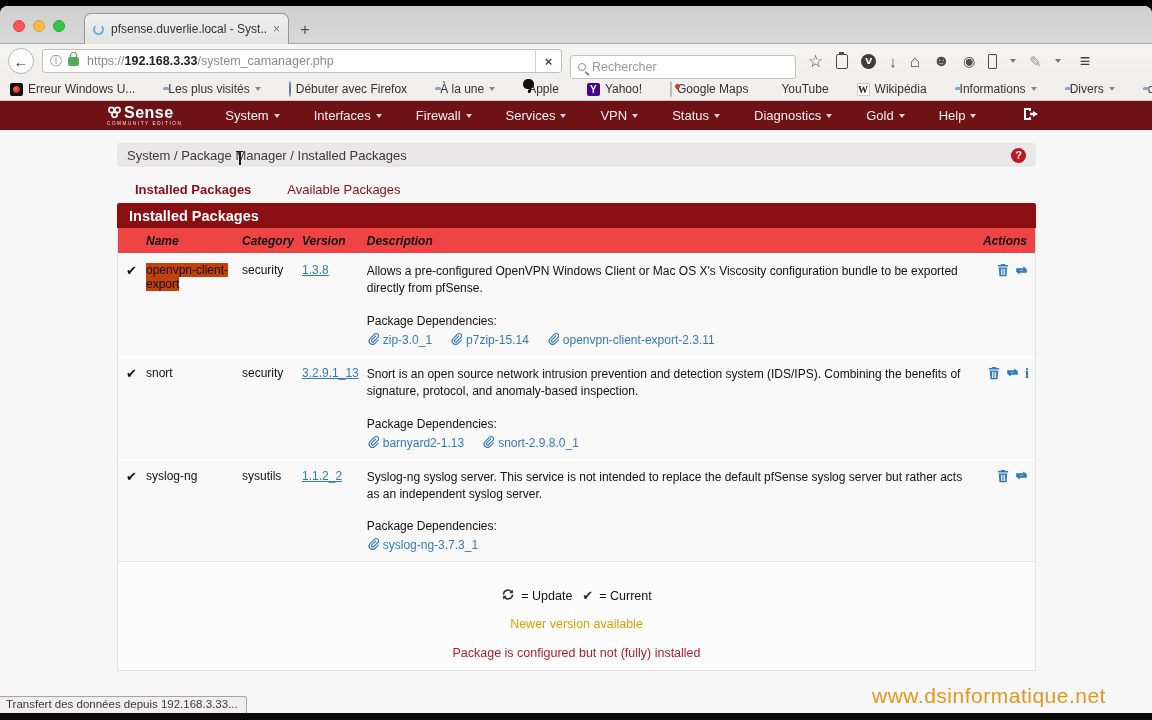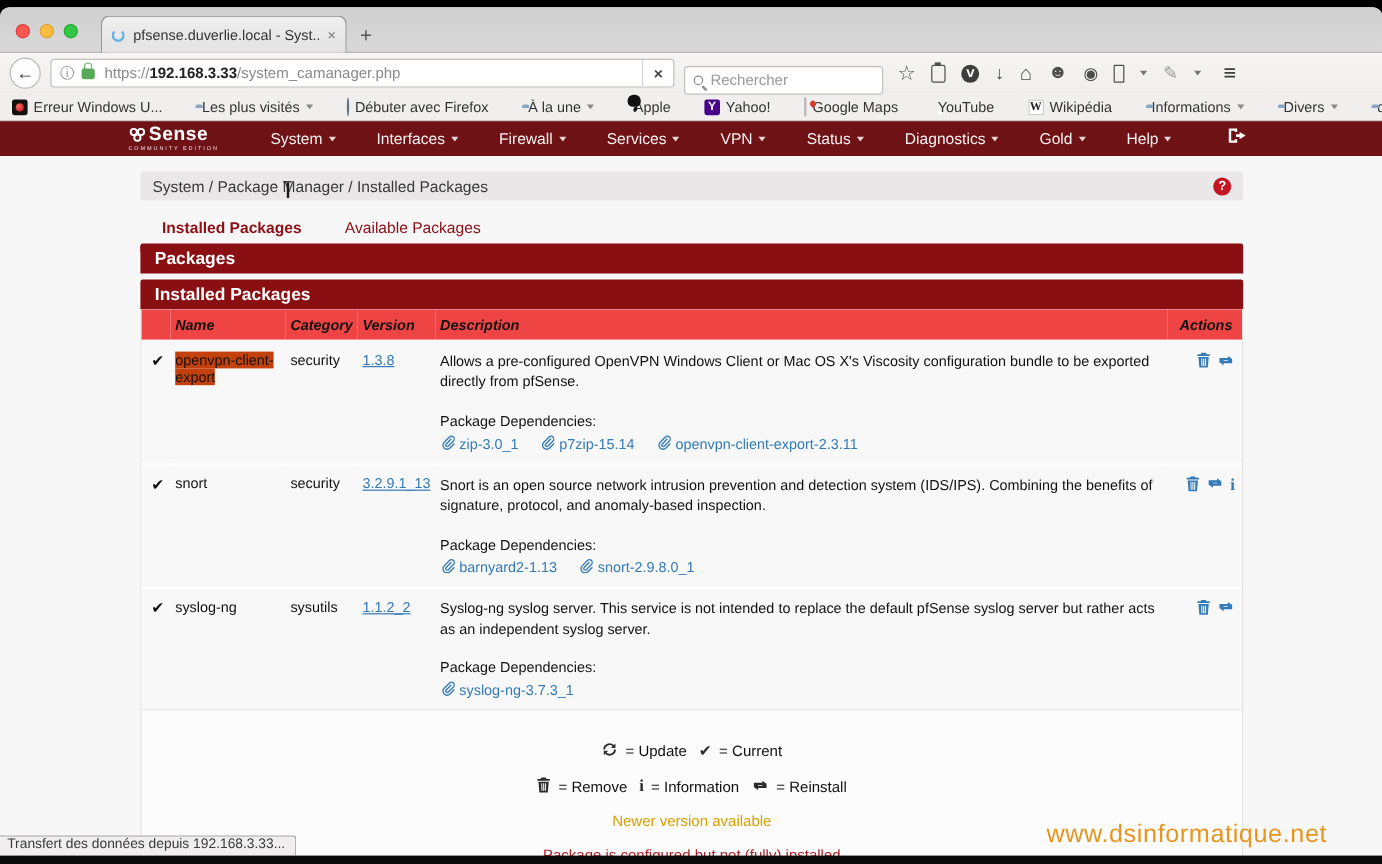--- a/index.html
+++ b/index.html
@@ -21,21 +21,21 @@
 
   .toolbar { height:34px; background:linear-gradient(#f6f5f4,#efeeec); display:flex; align-items:center; padding:0 8px; gap:8px; }
   .nav-back { width:26px; height:26px; border-radius:50%; background:#fdfdfd; border:1px solid #b8b8b8; display:flex; align-items:center; justify-content:center; font-size:15px; color:#333; font-weight:bold; flex:none; }
   .urlfield { flex:1; max-width:520px; height:24px; background:#fff; border:1px solid #c3c0bd; border-radius:3px; display:flex; align-items:center; padding:0 0 0 7px; font-size:12.5px; color:#777; }
   .urlfield .info-circ { font-size:12px; color:#888; margin-right:6px; }
   .lock { width:11px; height:9px; background:#57a957; border-radius:2px; position:relative; margin-right:8px; flex:none; }
   .lock:before { content:""; position:absolute; top:-5px; left:2px; width:5px; height:6px; border:1.5px solid #57a957; border-bottom:none; border-radius:4px 4px 0 0; }
   .url-text { color:#8a8a8a; white-space:nowrap; overflow:hidden; flex:1; }
   .url-text b { color:#222; font-weight:bold; }
   .stop-x { width:26px; height:100%; border-left:1px solid #d5d2cf; display:flex; align-items:center; justify-content:center; color:#444; font-size:13px; font-weight:bold; }
-  .searchfield { width:166px; height:24px; background:#fff; border:1px solid #c3c0bd; border-radius:3px; display:flex; align-items:center; padding:0 7px; gap:6px; font-size:12.5px; color:#999;margin-top:12px; }
+  .searchfield { width:226px; height:24px; background:#fff; border:1px solid #c3c0bd; border-radius:3px; display:flex; align-items:center; padding:0 7px; gap:6px; font-size:12.5px; color:#999;margin-top:12px; }
   .mag { width:8px; height:8px; border:1.6px solid #8c8c8c; border-radius:50%; position:relative; flex:none; }
   .mag:after { content:""; position:absolute; left:7px; top:7px; width:5px; height:1.6px; background:#8c8c8c; transform:rotate(45deg); transform-origin:0 0; }
   .tool-icons { display:flex; align-items:center; gap:13px; margin-left:4px; color:#4d4d4d; }
   .ti { font-size:15px; line-height:1; color:#4d4d4d; }
   .star { font-size:17px; }
   .clipboard { width:12px; height:15px; border:1.6px solid #4d4d4d; border-radius:2px; position:relative; }
   .clipboard:before { content:""; position:absolute; top:-3px; left:2px; width:5px; height:3px; background:#4d4d4d; }
   .pocket { width:15px; height:15px; border-radius:50%; background:#3d3d3d; color:#fff; display:flex; align-items:center; justify-content:center; font-size:9px; font-weight:bold; }
   .notes-rect { width:9px; height:15px; border:1.6px solid #4d4d4d; border-radius:1px; }
   .caret-sm { width:0; height:0; border-left:3.5px solid transparent; border-right:3.5px solid transparent; border-top:4px solid #777; display:inline-block; }
@@ -292,21 +292,20 @@
       <span class="help-circ">?</span>
     </div>
 
     <div class="ptabs" id="ptabs">
         <div class="ptab active">Installed Packages</div>
         <div class="ptab">Available Packages</div>
         <div class="ptab-underline"></div>
       </div>
 
     <div class="panel">
-      <div class="panel-hdr">Packages</div>
       <div class="panel-hdr">Installed Packages</div>
       <div class="tablewrap">
         <table class="pkg">
           <thead>
             <tr>
               <th class="chk"></th>
               <th>Name</th>
               <th>Category</th>
               <th>Version</th>
               <th>Description</th>
@@ -424,39 +423,20 @@
                 <span><svg width="14" height="13" viewBox="0 0 16 16">
                     <path fill="#2b2b2b" d="M14 2v4.6H9.4l1.8-1.8A4.7 4.7 0 0 0 3.3 8H1.5A6.5 6.5 0 0 1 12.5 3.5zM2 14V9.4h4.6L4.8 11.2A4.7 4.7 0 0 0 12.7 8h1.8A6.5 6.5 0 0 1 3.5 12.5z"></path>
                   </svg></span>
                 <span>= Update</span>
               </span>
               <span class="legend-item">
                 <span><span style="color:#2b2b2b;font-weight:bold;font-size:13px;line-height:1">✔</span></span>
                 <span>= Current</span>
               </span>
             </div>
-            <div class="legend-line">
-              <span class="legend-item">
-                <span><svg width="12" height="14" viewBox="0 0 14 16">
-                    <path fill="#2b2b2b" d="M5 1h4l1 1.3h3V4H1V2.3h3zM2 5h10l-.9 10.4H2.9z"></path>
-                    <path fill="#f8f8f8" d="M4.6 6.5h1.1l.3 7.4H4.9zM6.5 6.5h1.1v7.4H6.5zM8.4 6.5h1.1l-.1 7.4H8.1z" opacity=".9"></path>
-                  </svg></span>
-                <span>= Remove</span>
-              </span>
-              <span class="legend-item">
-                <span><span class="info-i" style="color:#2b2b2b">i</span></span>
-                <span>= Information</span>
-              </span>
-              <span class="legend-item">
-                <span><svg width="15" height="13" viewBox="0 0 17 14">
-                    <path fill="#2b2b2b" d="M2.5 8V4.5h8V2.6L14.7 5.6 10.5 8.6V6.7H4.7V8zM14.5 6v3.5h-8v1.9L2.3 8.4 6.5 5.4v1.9h5.8V6z"></path>
-                  </svg></span>
-                <span>= Reinstall</span>
-              </span>
-            </div>
           </div>
         <div class="txt-orange">Newer version available</div>
         <div class="txt-red">Package is configured but not (fully) installed</div>
       </div>
     </div>
 
     <div class="statusbar">Transfert des données depuis 192.168.3.33...</div>
   </div>
 </div>
 

